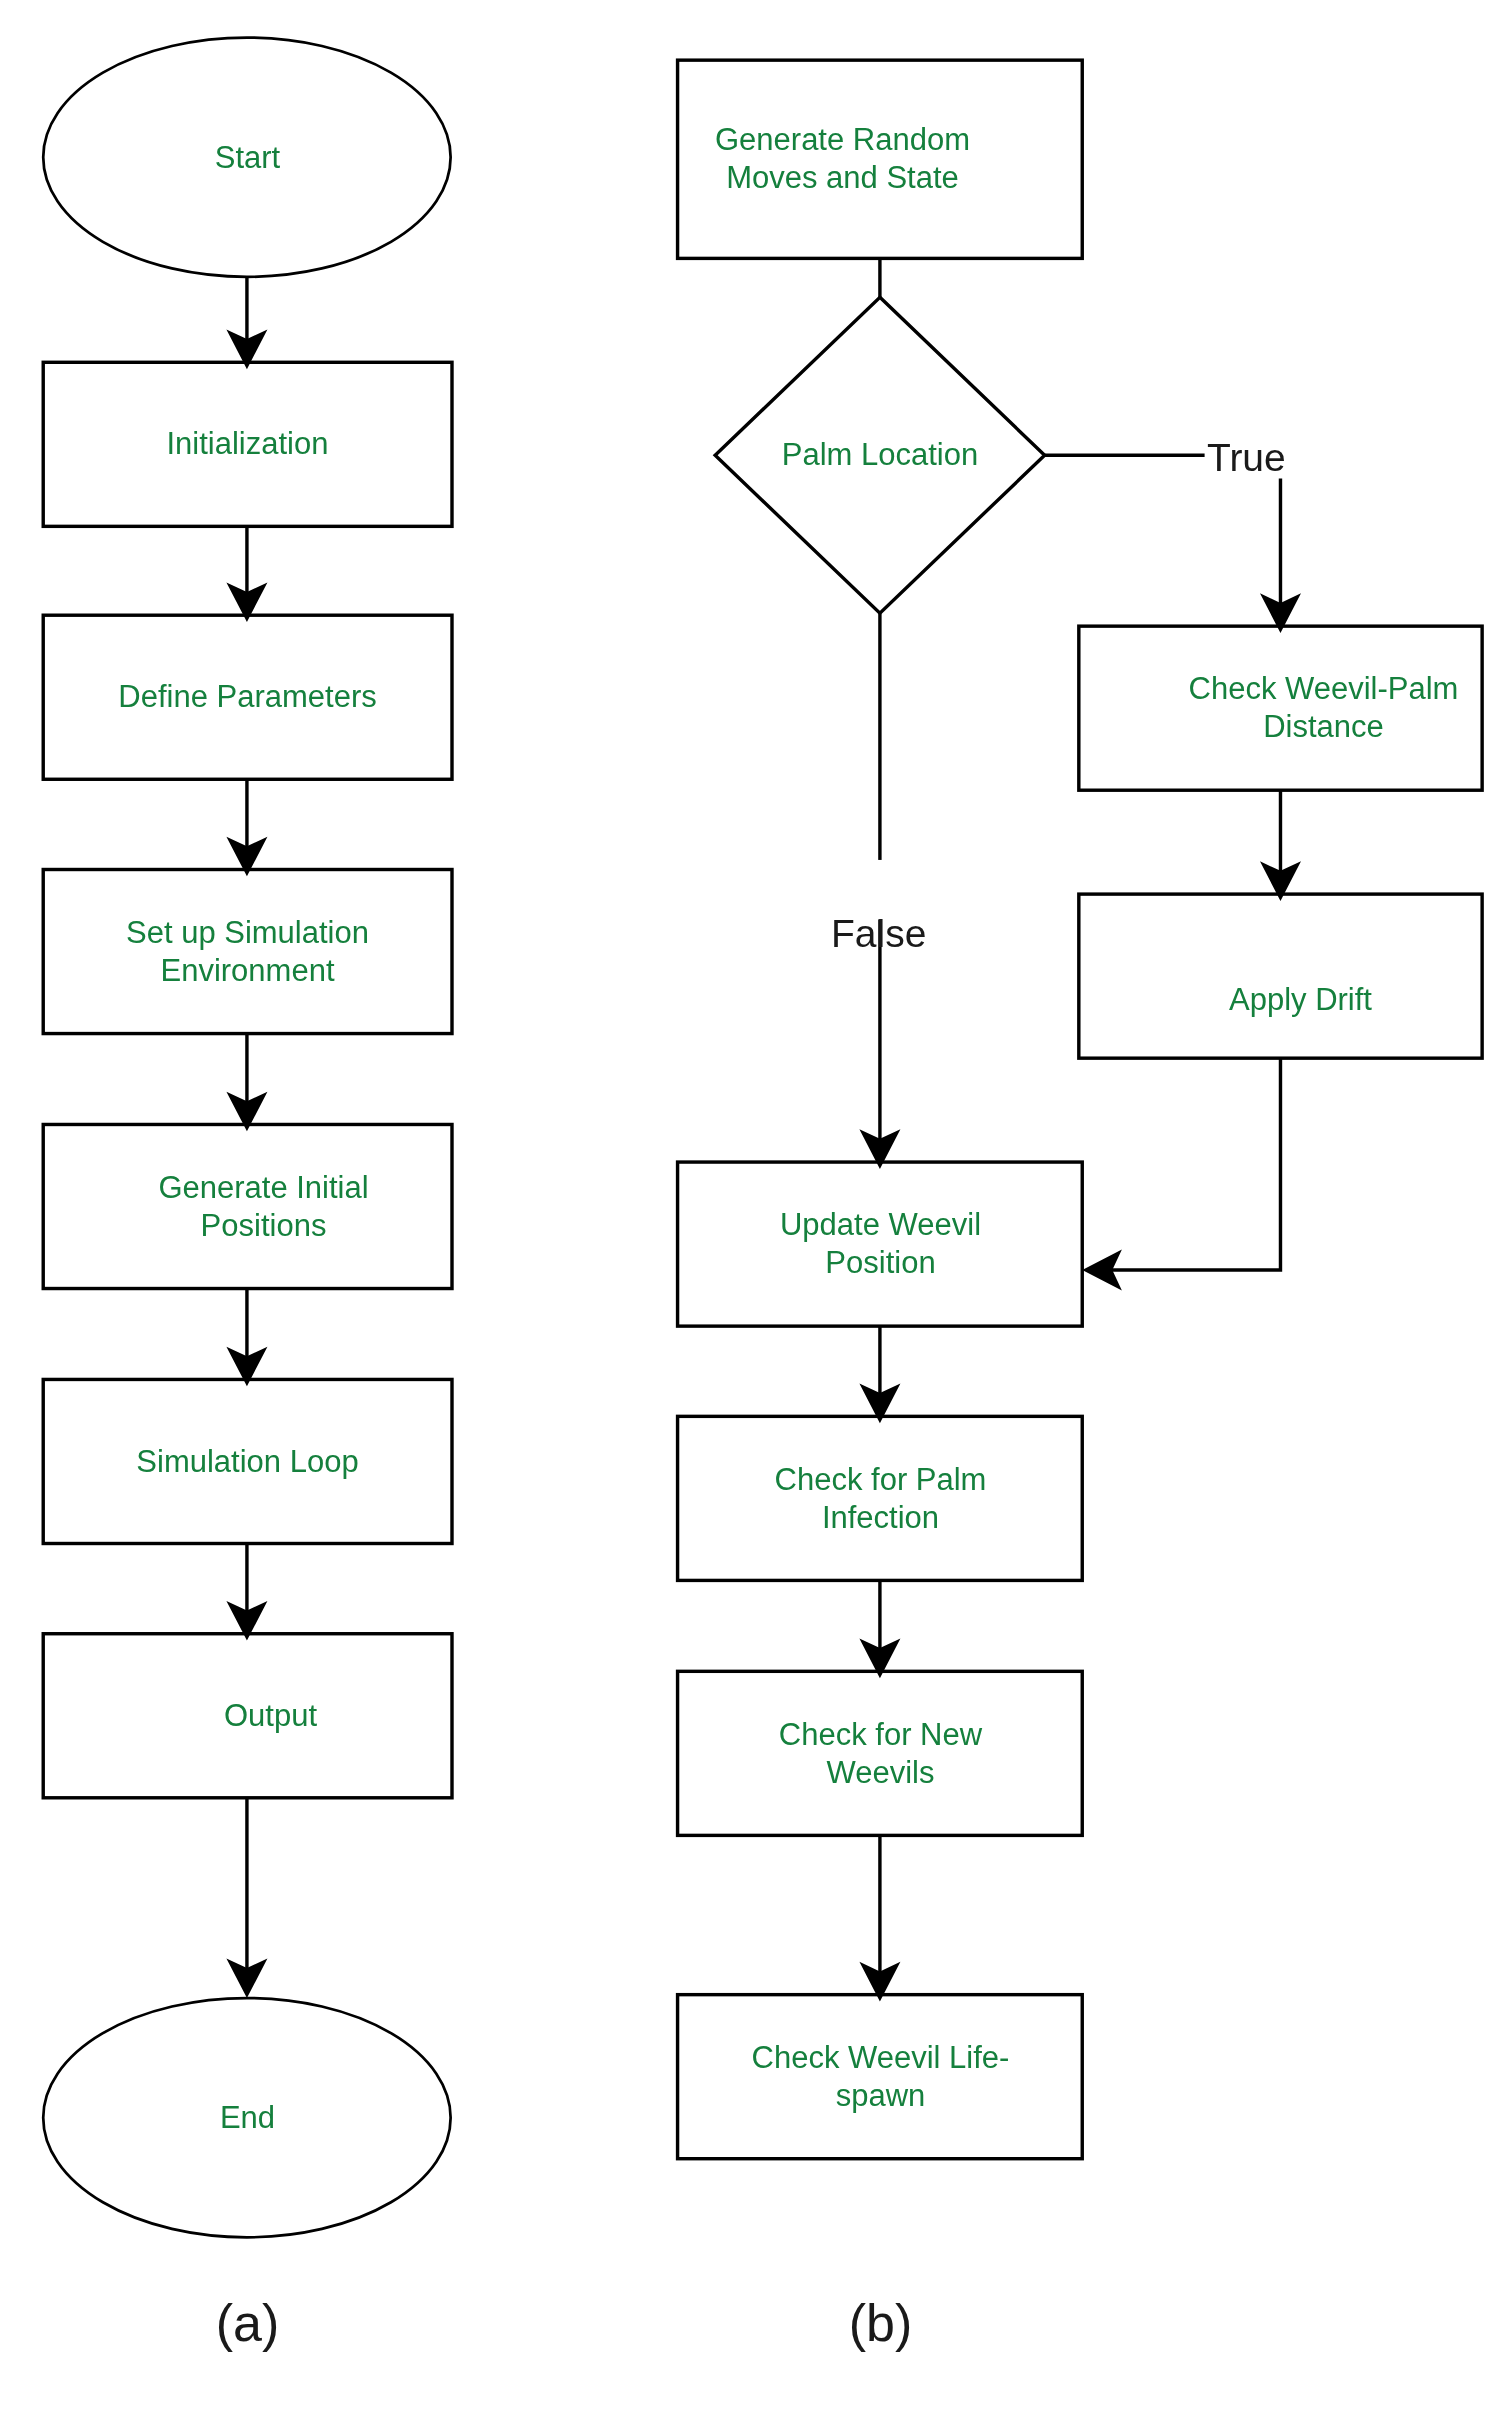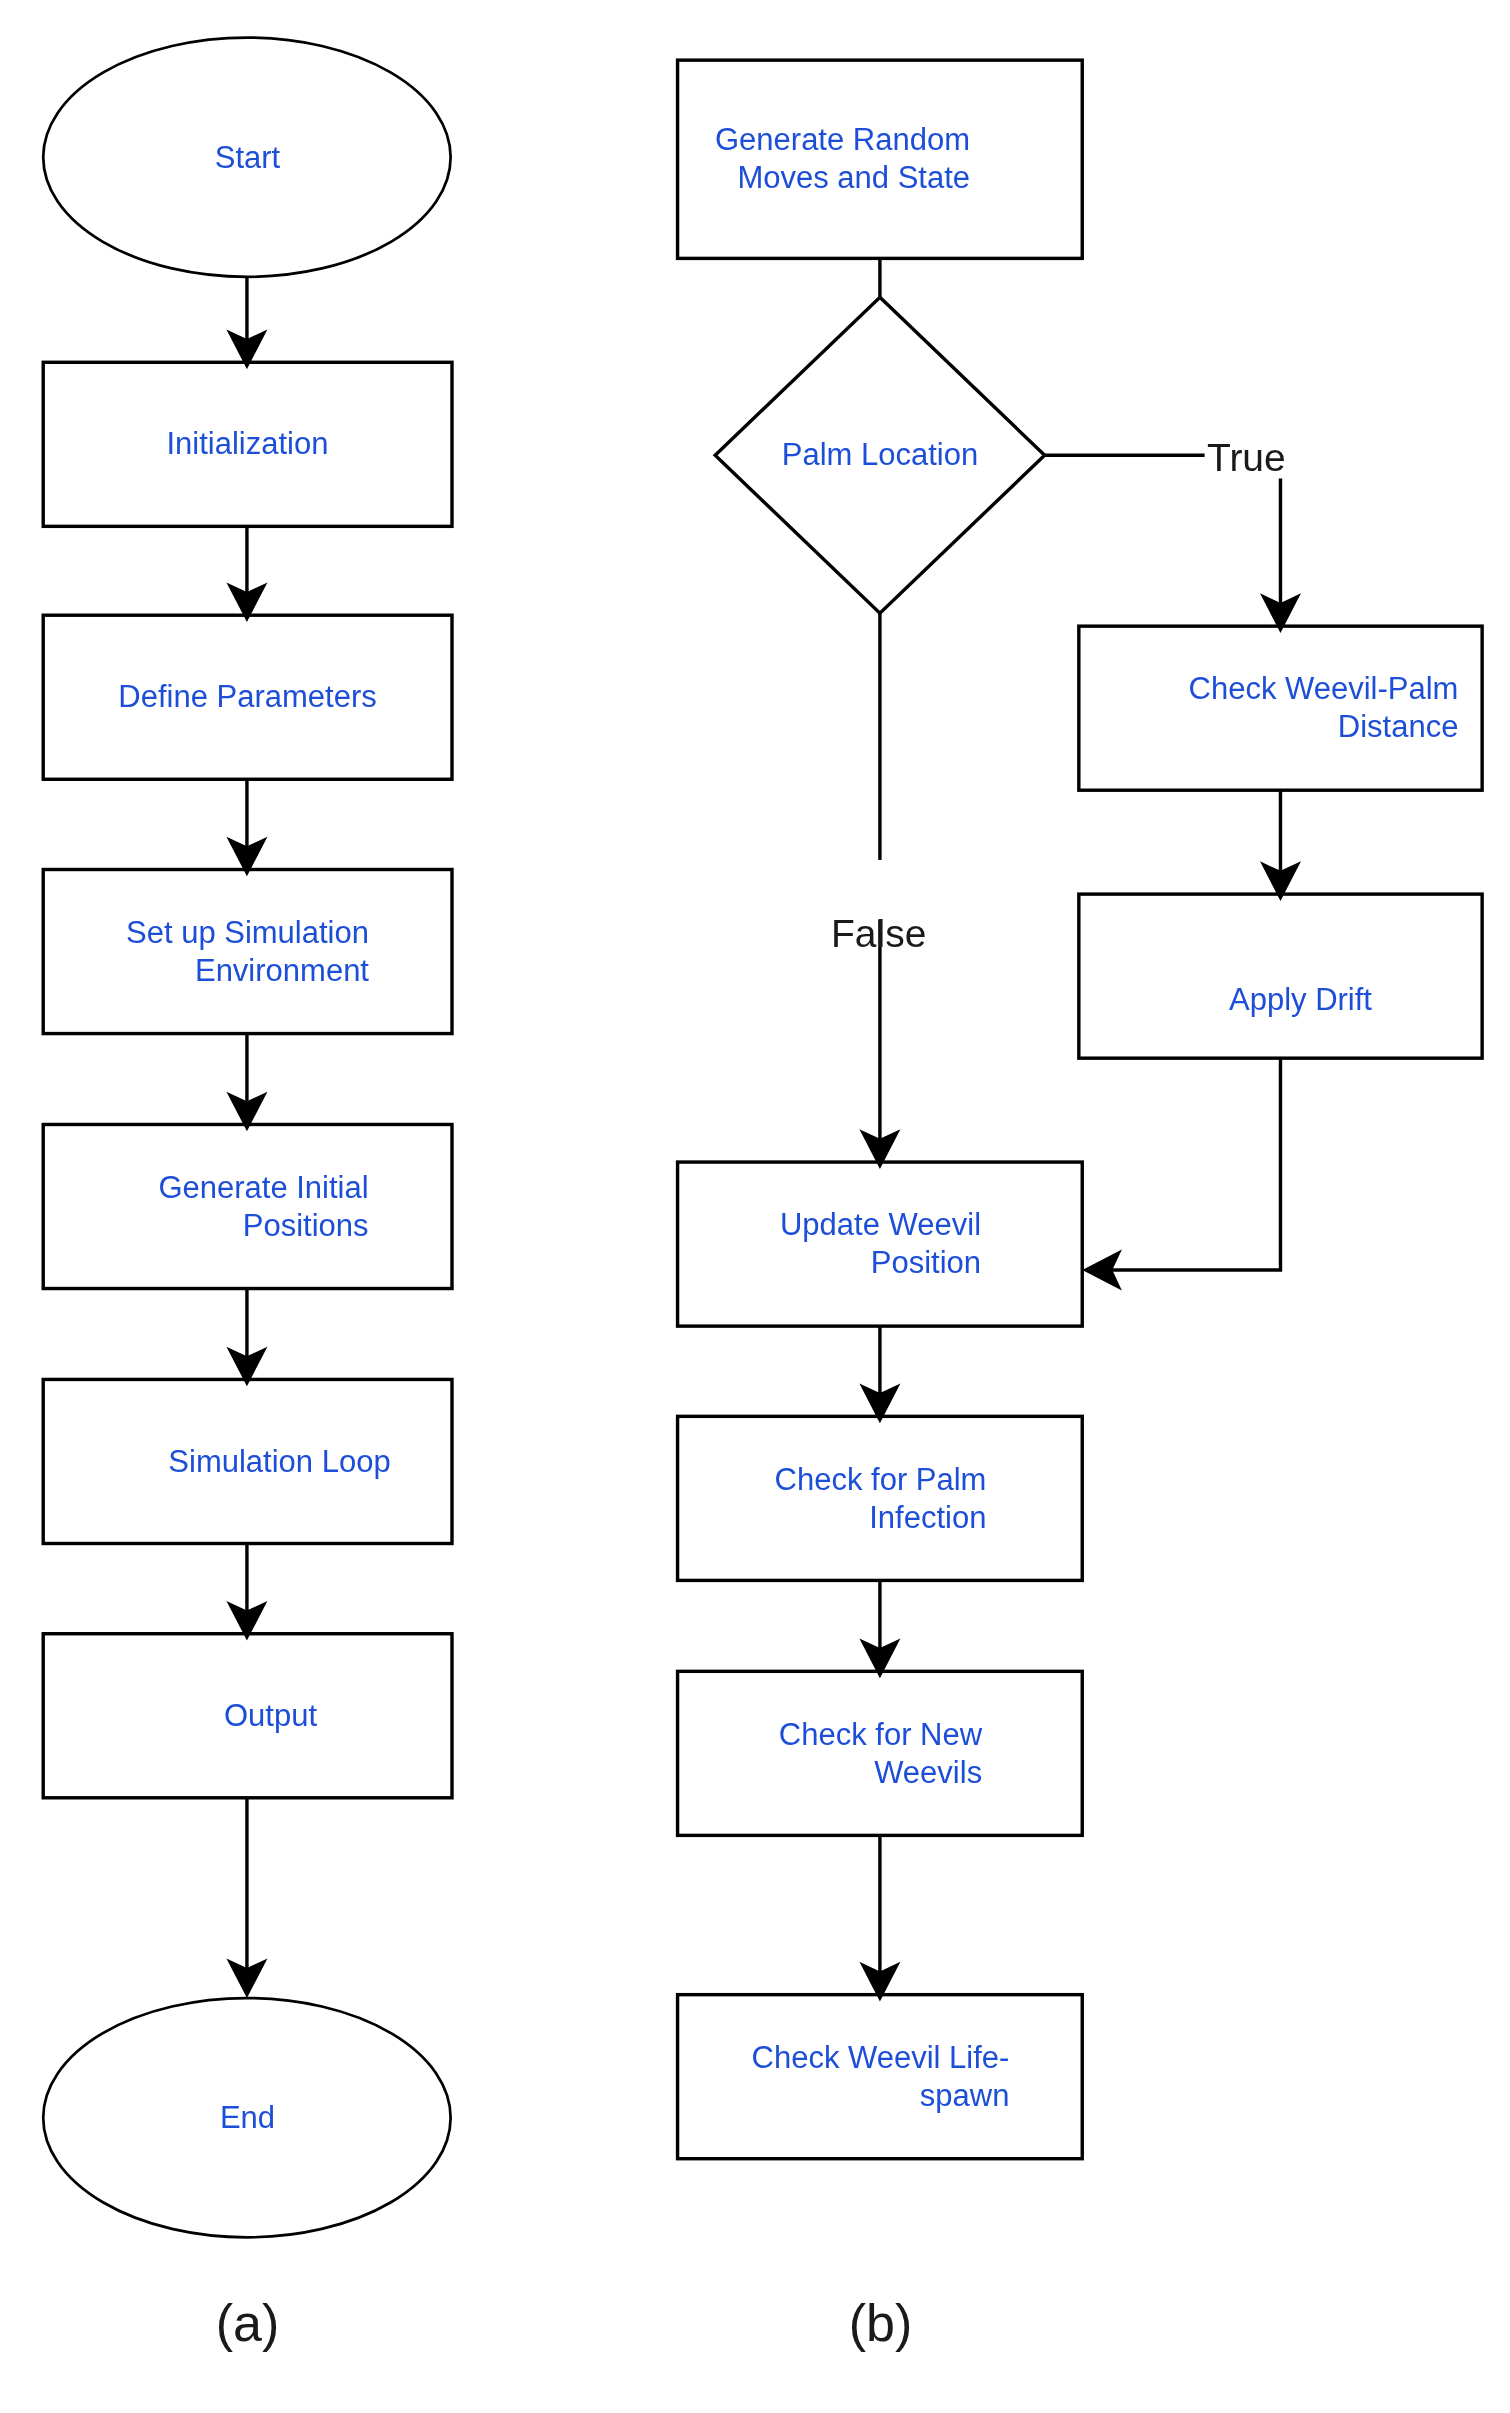--- a/index.html
+++ b/index.html
@@ -37,22 +37,22 @@
   }
   .arrow-head {
     fill: #000000;
     stroke: none;
   }
   .node-label {
     position: absolute;
     display: flex;
     align-items: center;
     justify-content: center;
-    text-align: right;
-    color: #1d4ed8;
+    text-align: center;
+    color: #15803d;
     font-family: "Liberation Sans", sans-serif;
     font-size: 31px;
     line-height: 1.22;
     letter-spacing: 0px;
     white-space: pre-line;
     pointer-events: none;
   }
   .edge-label {
     position: absolute;
     color: #1a1a1a;
@@ -187,21 +187,21 @@
   <div class="node-label" style="left:43px;  top:362px;  width:409px; height:164px;">Initialization</div>
 
   <div class="node-label" style="left:43px;  top:615px;  width:409px; height:164px;">Define Parameters</div>
 
   <div class="node-label" style="left:43px;  top:870px; width:409px; height:164px;">Set up Simulation
 Environment</div>
 
   <div class="node-label" style="left:59px;  top:1125px; width:409px; height:164px;">Generate Initial
 Positions</div>
 
-  <div class="node-label" style="left:43px;  top:1380px; width:409px; height:164px;margin-left:32px;">Simulation Loop</div>
+  <div class="node-label" style="left:43px;  top:1380px; width:409px; height:164px;">Simulation Loop</div>
 
   <div class="node-label" style="left:43px;  top:1634px; width:409px; height:164px;margin-left:23px;">Output</div>
 
   <div class="node-label" style="left:43px;  top:1998px; width:409px; height:239px;">End</div>
 
   <div class="node-label" style="left:640px; top:60px;   width:405px; height:198px;">Generate Random
 Moves and State</div>
 
   <div class="node-label" style="left:715px; top:407px; width:330px; height:96px;">Palm Location</div>
 

